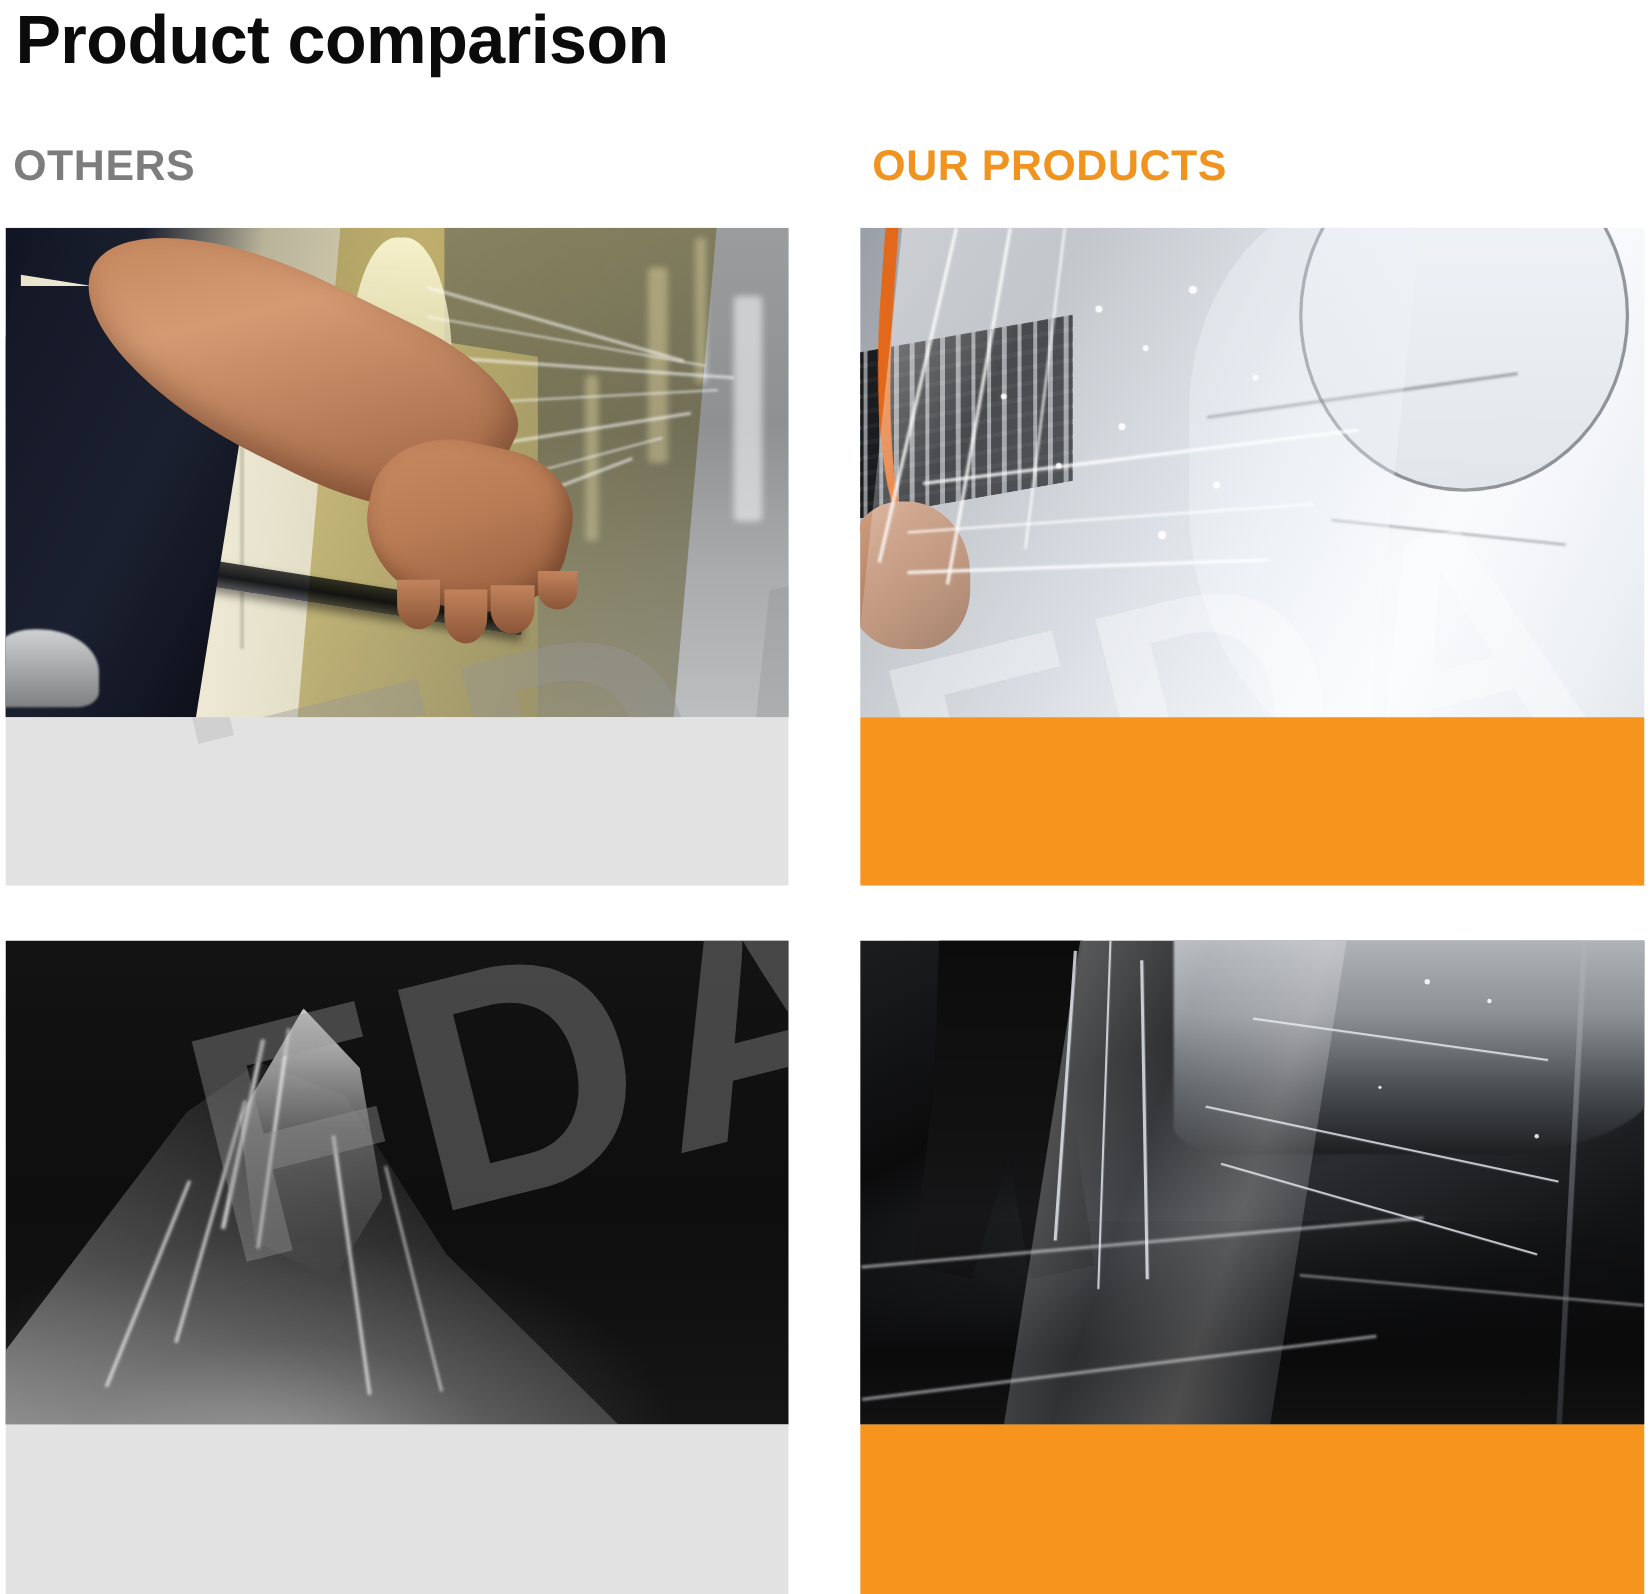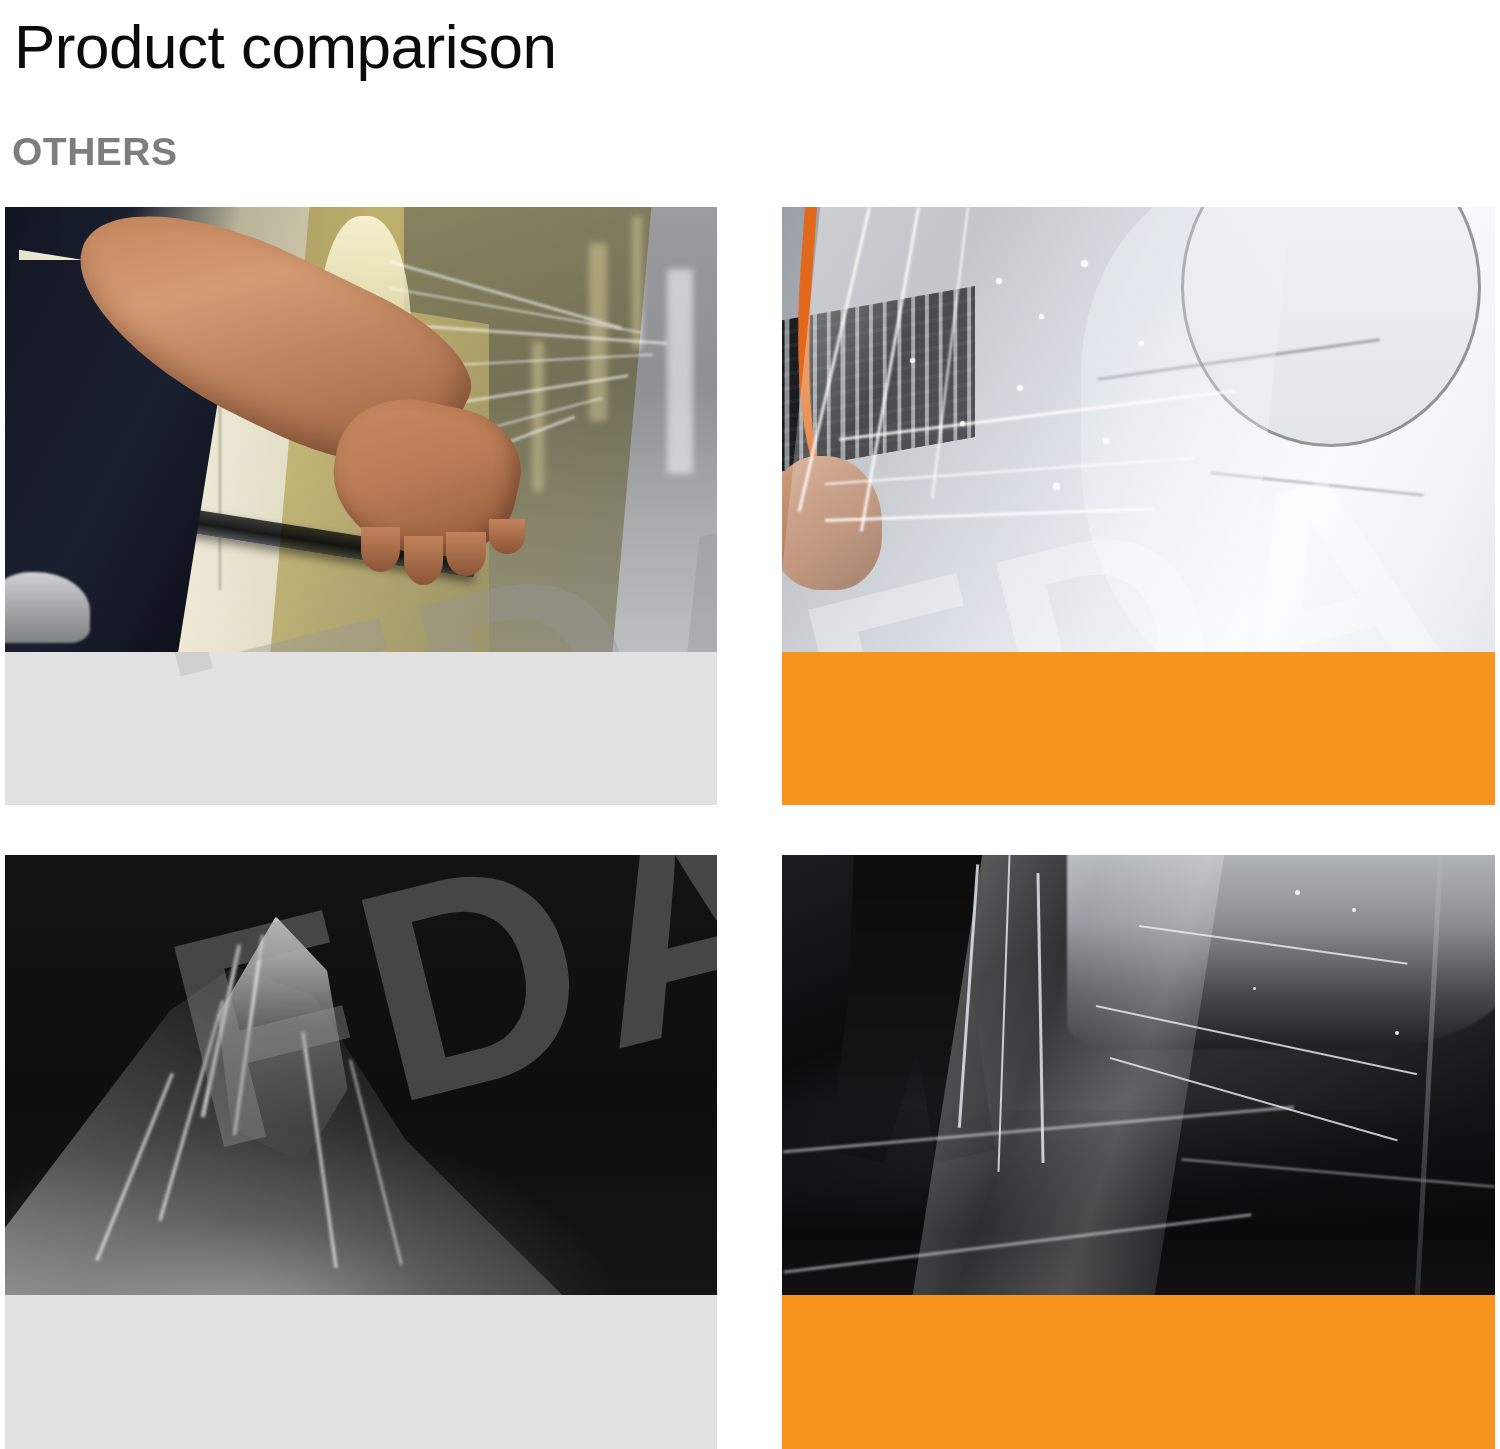--- a/index.html
+++ b/index.html
@@ -7,22 +7,22 @@
   html, body {
     width:1500px; height:1449px;
     background:#ffffff;
     font-family:"Liberation Sans", sans-serif;
     overflow:hidden;
   }
   .page { position:relative; width:1500px; height:1449px; background:#fff; }
 
   
   .page-title {
-    position:absolute; left:14px; top:14px;
-    font-size:62px; font-weight:normal; color:#0b0b0b;
+    position:absolute; left:14px; top:4px;
+    font-size:62px; font-weight:bold; color:#0b0b0b;
     letter-spacing:-0.5px; line-height:1.05;
     white-space:nowrap;
   }
 
   
   .col-head {
     position:absolute; top:132px;
     font-size:39px; font-weight:bold; letter-spacing:0.5px;
     white-space:nowrap; line-height:1;
   }
@@ -258,20 +258,21 @@
   }
 </style>
 </head>
 <body>
 
 <div class="page">
 
   <div class="page-title">Product comparison</div>
 
   <div class="col-head others">OTHERS</div>
+  <div class="col-head ours">OUR PRODUCTS</div>
 
   <div class="card tl">
     <div class="photo p1">
       <div class="bg-wall"></div>
       <div class="wall-streak" style="left:82%; top:8%; width:18px; height:40%;"></div>
       <div class="wall-streak" style="left:88%; top:2%; width:10px; height:30%;"></div>
       <div class="wall-streak" style="left:93%; top:14%; width:26px; height:46%;"></div>
       <div class="wall-streak" style="left:74%; top:30%; width:12px; height:34%;"></div>
       <div class="car-body"></div>
       <div class="door-crease" style="left:22%; top:24%; width:3px; height:62%; transform:skewY(9deg) rotate(2deg);"></div>

